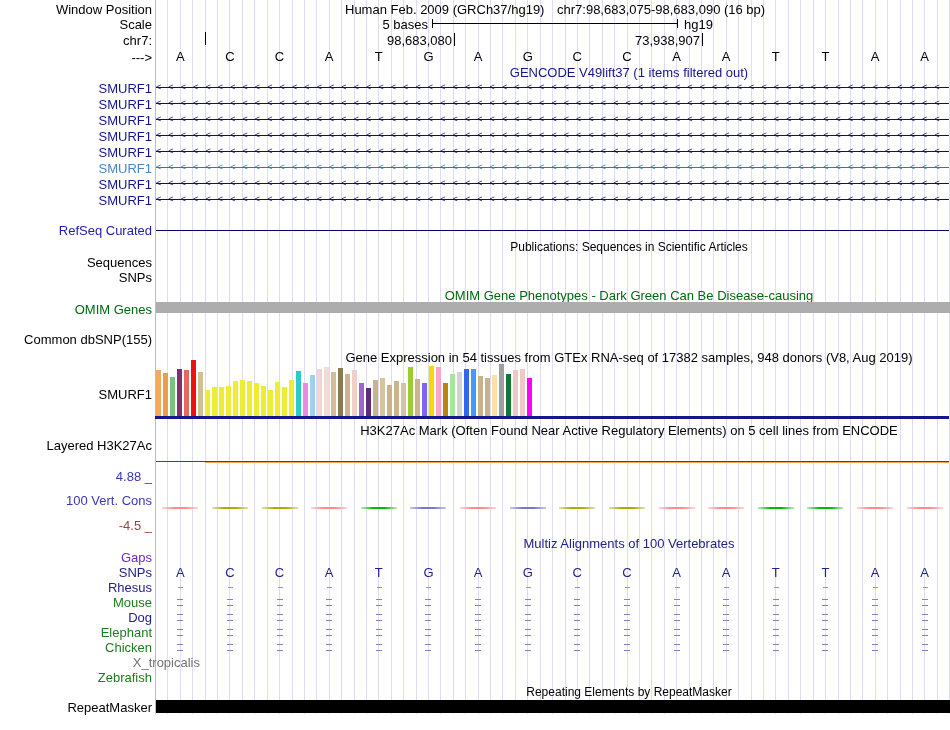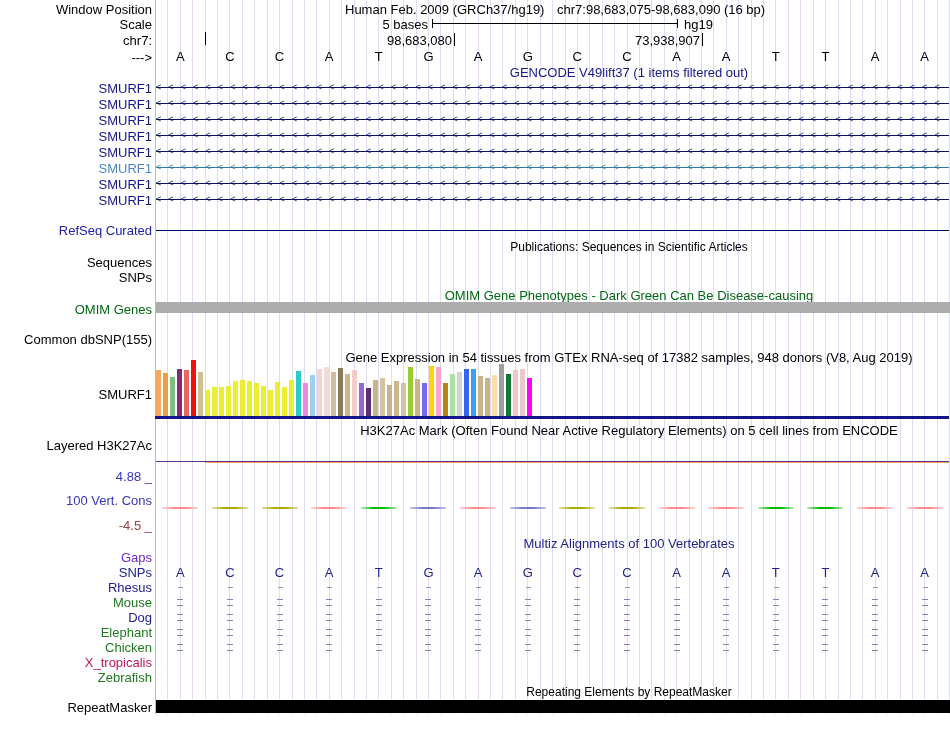--- a/index.html
+++ b/index.html
@@ -297,20 +297,20 @@
       <div class="eq" style="left: 475.062px; top: 644px;"></div>
       <div class="eq" style="left: 524.688px; top: 644px;"></div>
       <div class="eq" style="left: 574.312px; top: 644px;"></div>
       <div class="eq" style="left: 623.938px; top: 644px;"></div>
       <div class="eq" style="left: 673.562px; top: 644px;"></div>
       <div class="eq" style="left: 723.188px; top: 644px;"></div>
       <div class="eq" style="left: 772.812px; top: 644px;"></div>
       <div class="eq" style="left: 822.438px; top: 644px;"></div>
       <div class="eq" style="left: 872.062px; top: 644px;"></div>
       <div class="eq" style="left: 921.688px; top: 644px;"></div>
-      <div class="lbl" style="top: 655px; color: #be185d;">X_tropicalis</div>
+      <div class="lbl" style="top: 655px; color: #737373; margin-left: 48px;">X_tropicalis</div>
       <div class="lbl" style="top: 670px; color: rgb(30, 122, 30);">Zebrafish</div>
     </div>
 
   <div class="title" style="top:685px;font-size:12px">Repeating Elements by RepeatMasker</div>
   <div class="lbl" style="top:700px">RepeatMasker</div>
   <div class="hbar" style="left:156px;top:700px;width:794px;height:13px;background:#000"></div>
 </div>
 
 </body></html>

